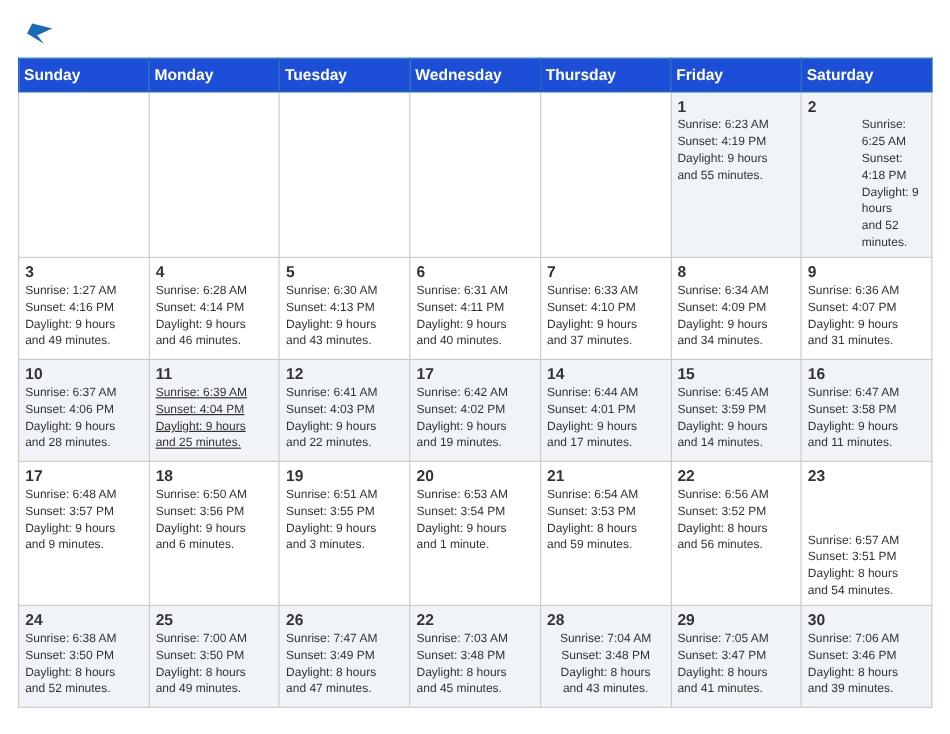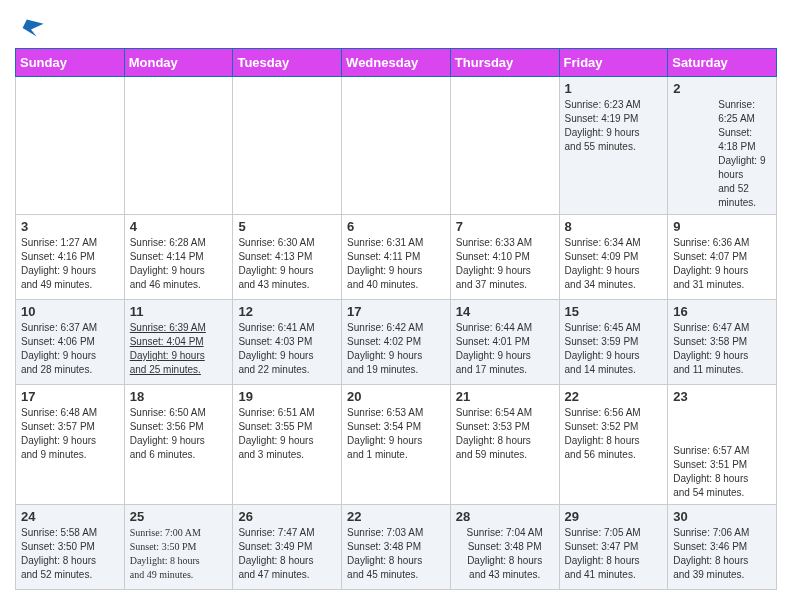--- a/index.html
+++ b/index.html
@@ -45,21 +45,21 @@
     .location {
       font-size: 15px;
       color: #555;
     }
     table {
       width: 100%;
       border-collapse: collapse;
       table-layout: fixed;
     }
     thead tr {
-      background: #d946ef;
+      background: #1d4ed8;
       color: #fff;
     }
     thead th {
       padding: 6px 4px;
       font-size: 13px;
       font-weight: bold;
       text-align: left;
       border: 1px solid #1a6bb5;
     }
     tbody tr {
@@ -295,28 +295,28 @@
           <span class="day-num">23</span>
           <div class="day-info" style="white-space: pre-line; margin-top: 40px;">Sunrise: 6:57 AM
 Sunset: 3:51 PM
 Daylight: 8 hours
 and 54 minutes.</div>
         </td>
       </tr>
       <tr>
         <td>
           <span class="day-num">24</span>
-          <div class="day-info" style="white-space: pre-line;">Sunrise: 5:58 AM
+          <div class="day-info" style="white-space: pre-line;">Sunrise: 6:38 AM
 Sunset: 3:50 PM
 Daylight: 8 hours
 and 52 minutes.</div>
         </td>
         <td>
           <span class="day-num">25</span>
-          <div class="day-info" style="white-space: pre-line; font-family: Liberation Serif, serif;">Sunrise: 7:00 AM
+          <div class="day-info" style="white-space: pre-line;">Sunrise: 7:00 AM
 Sunset: 3:50 PM
 Daylight: 8 hours
 and 49 minutes.</div>
         </td>
         <td>
           <span class="day-num">26</span>
           <div class="day-info" style="white-space: pre-line;">Sunrise: 7:47 AM
 Sunset: 3:49 PM
 Daylight: 8 hours
 and 47 minutes.</div>

